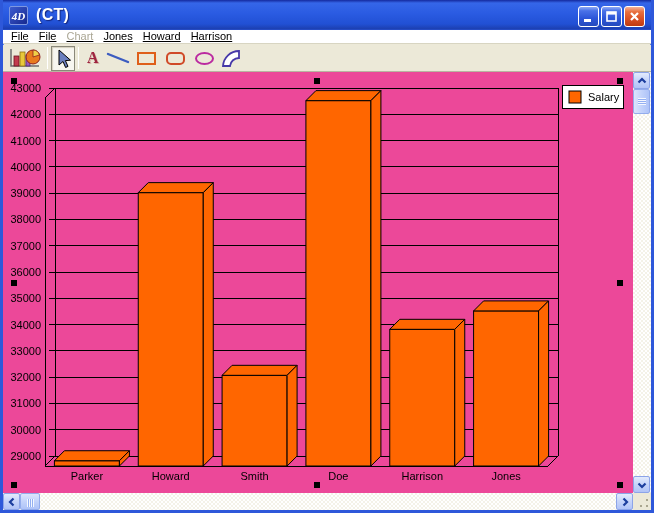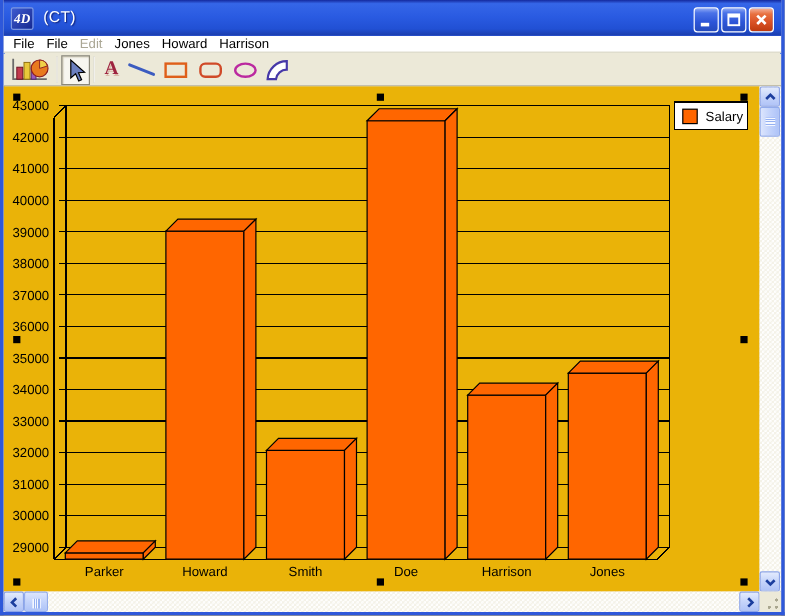--- a/index.html
+++ b/index.html
@@ -18,54 +18,55 @@
     display:flex;align-items:center;
   }
   .app-icon{
     position:absolute;left:9px;top:6px;width:19px;height:19px;
     background:linear-gradient(135deg,#3D5BD0,#16288F);
     border:1px solid #7E97E0;border-radius:2px;
     color:#FFF;font:italic bold 11px "Liberation Serif",serif;
     display:flex;align-items:center;justify-content:center;
   }
   .title-text{
-    position:absolute;left:36px;top:6px;color:#FFF;font-weight:normal;font-size:13px;
+    position:absolute;left:36px;top:6px;color:#FFF;font-weight:bold;font-size:16px;
     text-shadow:1px 1px 1px #12257E;letter-spacing:.3px;
   }
   .winbtn{
     position:absolute;top:6px;width:21px;height:21px;border-radius:3px;
     border:1px solid #FFF;display:flex;align-items:center;justify-content:center;
     padding:0;cursor:default;
   }
   .winbtn.min,.winbtn.max{background:linear-gradient(180deg,#8FA9F4 0%,#4A72E8 20%,#2C55D8 60%,#244ABD 100%);}
   .winbtn.close{background:linear-gradient(180deg,#F4B29A 0%,#E8703F 25%,#DA5226 60%,#BE3A0F 100%);}
   .winbtn.min{right:55px;} .winbtn.max{right:32px;} .winbtn.close{right:9px;}
   
   .menubar{
     position:absolute;left:0;top:30px;width:648px;height:14px;background:#FFFFFF;
-    font-size:11px;display:flex;align-items:flex-end;padding-left:3px;
+    font-size:11px;display:flex;align-items:flex-start;padding-left:3px;
     border-bottom:1px solid #D8D5C2;
+    text-decoration:underline;
   }
   .mi{padding:0 5px;color:#000;}
   .mi.disabled{color:#ABA795;}
   
   .toolbar{
     position:absolute;left:0;top:45px;width:648px;height:27px;background:#ECE9D8;
     border-bottom:1px solid #B8B5A0;display:flex;align-items:center;
   }
   .tsep{width:1px;height:22px;background:#A9A68F;border-right:1px solid #FFF;margin:0 3px;}
   .tool{background:none;border:1px solid transparent;padding:1px;display:flex;align-items:center;justify-content:center;height:25px;}
   .tool.selected{background:#F7F6F0;border:1px solid #8A887A;box-shadow:inset 1px 1px 1px #D4D0BE;}
   .tool-a{color:#9E2440;font:bold 16px "Liberation Serif",serif;text-shadow:1px 1px 0 #D9B8A8;padding:0 4px;}
   .shape{display:inline-block;}
   .rect-shape{width:19px;height:13px;border:2px solid #DF5F1A;margin:0 3px;}
   .rrect-shape{width:19px;height:13px;border:2px solid #D04A28;border-radius:5px;margin:0 3px;}
   .oval-shape{width:19px;height:13px;border:2px solid #BB2AA0;border-radius:50%;margin:0 3px;}
   
-  .content{position:absolute;left:0;top:72px;width:630px;height:421px;background:#eab308;overflow:hidden;}
+  .content{position:absolute;left:0;top:72px;width:630px;height:421px;background:#ec4899;overflow:hidden;}
   .content svg{position:absolute;left:0;top:0;}
   
   .vscroll{position:absolute;left:630px;top:72px;width:18px;height:421px;
     background-color:#F4F2E8;
     background-image:linear-gradient(45deg,#FFF 25%,transparent 25%,transparent 75%,#FFF 75%),
                      linear-gradient(45deg,#FFF 25%,transparent 25%,transparent 75%,#FFF 75%);
     background-size:4px 4px;background-position:0 0,2px 2px;}
   .hscroll{position:absolute;left:0;top:493px;width:630px;height:17px;
     background-color:#F4F2E8;
     background-image:linear-gradient(45deg,#FFF 25%,transparent 25%,transparent 75%,#FFF 75%),
@@ -114,21 +115,21 @@
     <button class="winbtn close">
       <svg width="13" height="13">
         <path d="M3 3 L10 10 M10 3 L3 10" stroke="#FFF" stroke-width="2.2"></path>
       </svg>
     </button>
   </div>
 
   <div class="menubar">
     <span class="mi">File</span>
     <span class="mi">File</span>
-    <span class="mi disabled">Edit</span>
+    <span class="mi disabled">Chart</span>
     <span class="mi">Jones</span>
     <span class="mi">Howard</span>
     <span class="mi">Harrison</span>
   </div>
 
   <div class="toolbar">
     <button class="tool" style="margin-left:3px">
       <svg width="34" height="23">
         <path d="M3 2 V19 H31" stroke="#6B6B6B" stroke-width="1.5" fill="none"></path>
         <rect x="6" y="9" width="5" height="10" fill="#C23B4E" stroke="#6E1020" stroke-width="0.8"></rect>

